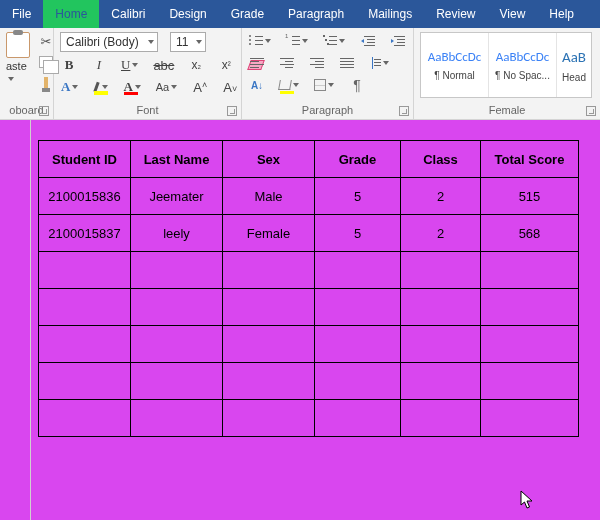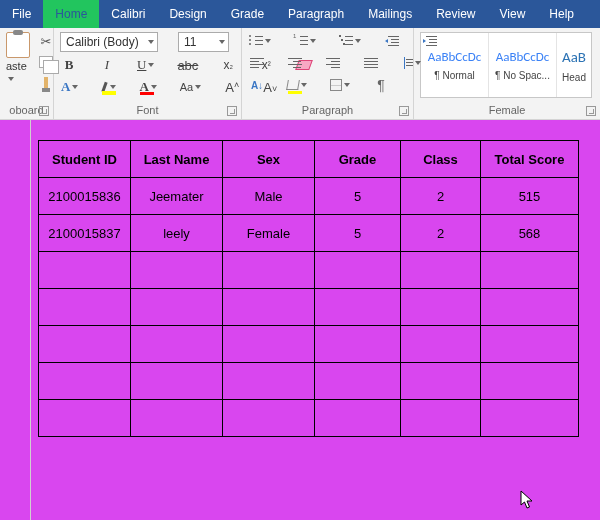--- a/index.html
+++ b/index.html
@@ -28,25 +28,25 @@
   .clip-col2 { display:flex; flex-direction:column; gap:3px; }
   .mini-btn { width:20px; height:18px; display:flex; align-items:center; justify-content:center; }
   .scissors { font-size:13px; color:#555; }
   .brush-copy { width:14px; height:12px; background:#fff; border:1px solid #aaa; position:relative; }
   .brush-copy::after { content:""; position:absolute; left:3px; top:3px; width:14px; height:12px; background:#fff; border:1px solid #aaa; }
   .fmt-brush { width:4px; height:12px; background:#e2b36a; position:relative; }
   .fmt-brush::after { content:""; position:absolute; bottom:-3px; left:-2px; width:8px; height:4px; background:#888; }
 
   
   .font-rows { display:flex; flex-direction:column; gap:4px; }
-  .row { display:flex; align-items:center; gap:20px; }
+  .row { display:flex; align-items:center; gap:12px; }
   .combo { background:#fff; border:1px solid #ababab; height:20px; display:flex; align-items:center; padding:0 14px 0 5px; position:relative; font-size:12px; color:#333; }
   .combo .dd { position:absolute; right:3px; top:7px; width:0;height:0;border-left:3px solid transparent;border-right:3px solid transparent;border-top:4px solid #666;}
   .font-name { width:98px; }
-  .font-size { width:51px; }
+  .font-size { width:36px; }
   .ib { min-width:18px; height:18px; display:flex; align-items:center; justify-content:center; font-size:13px; color:#444; position:relative; padding:0 1px;}
   .ib.split { padding-right:10px; }
   .ib.split::after { content:""; position:absolute; right:2px; top:7px; width:0;height:0;border-left:3px solid transparent;border-right:3px solid transparent;border-top:4px solid #666;}
   .bold { font-weight:bold; font-family:"Times New Roman",serif; }
   .italic { font-style:italic; font-family:"Times New Roman",serif; }
   .underline { text-decoration:underline; font-family:"Times New Roman",serif; }
   .strike { text-decoration:line-through; }
   .sub { font-size:12px; } .sub::after{content:"\2082"; font-size:9px;}
   .sup { font-size:12px; } .sup::after{content:"\00B2"; font-size:9px;}
   .eraser { width:14px; height:10px; background:#f7a8c4; transform:skewX(-20deg); border:1px solid #d47; }

